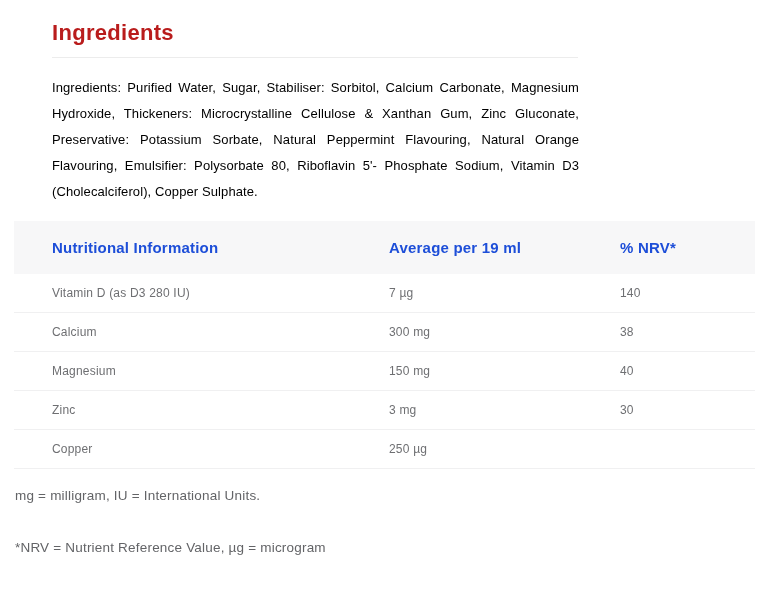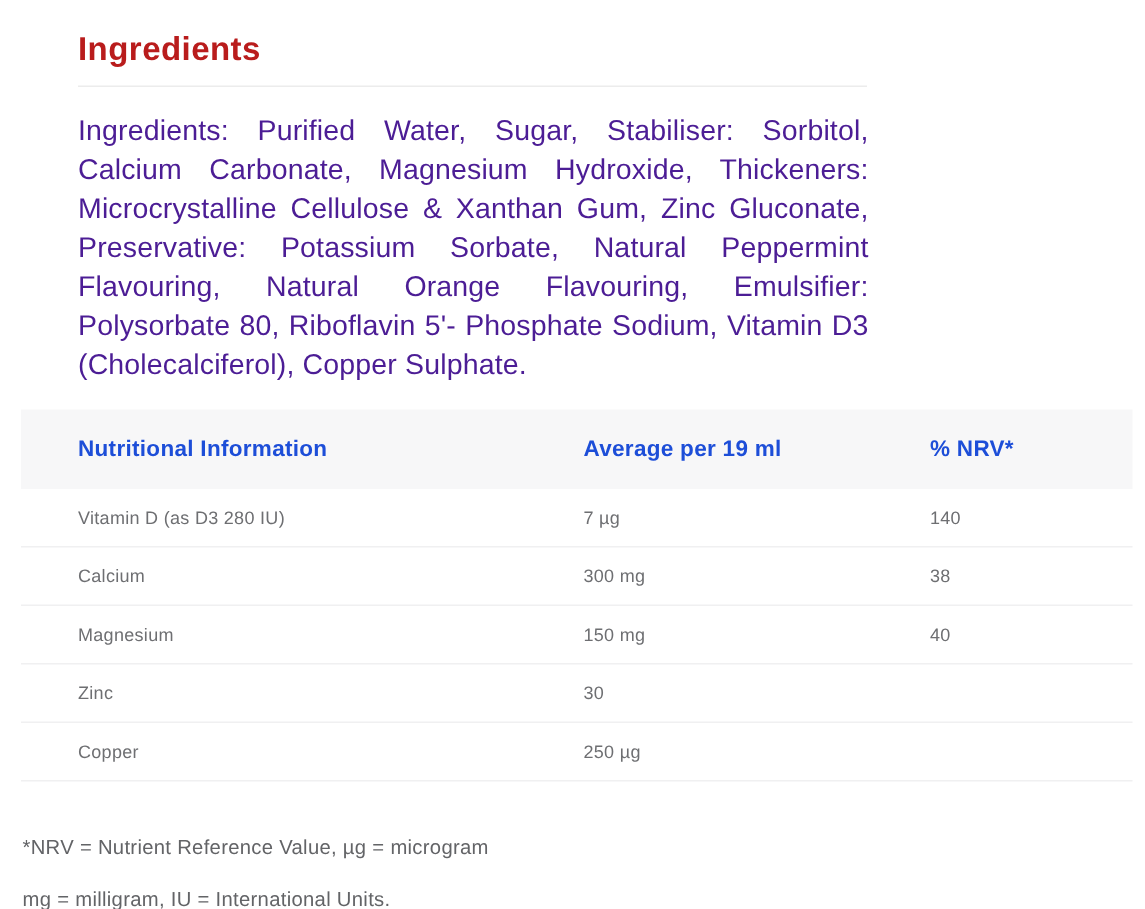--- a/index.html
+++ b/index.html
@@ -28,23 +28,23 @@
   }
   .heading-divider {
     margin: 14px 0 0 52px;
     width: 526px;
     height: 1px;
     background: #ececec;
   }
   .ingredients-text {
     margin: 17px 0 16px 52px;
     width: 527px;
-    font-size: 19px;
+    font-size: 13px;
     line-height: 26px;
-    color: #4c1d95;
+    color: #000000;
     text-align: justify;
     letter-spacing: 0.1px;
   }
   .nutrition-table {
     margin: 9px 0 0 14px;
     width: 741px;
   }
   .thead {
     display: grid;
     grid-template-columns: 337px 231px 1fr;
@@ -115,27 +115,28 @@
     </div>
 
     <div class="trow">
       <div class="td">Magnesium</div>
       <div class="td">150 mg</div>
       <div class="td">40</div>
     </div>
 
     <div class="trow">
       <div class="td">Zinc</div>
+      <div class="td">3 mg</div>
       <div class="td">30</div>
     </div>
 
     <div class="trow">
       <div class="td">Copper</div>
       <div class="td">250 µg</div>
     </div>
 
   </div>
 
+  <p class="footnote second">mg = milligram, IU = International Units.</p>
+
   <p class="footnote first">*NRV = Nutrient Reference Value, µg = microgram</p>
-
-  <p class="footnote second">mg = milligram, IU = International Units.</p>
 
 </div>
 
 </body></html>

